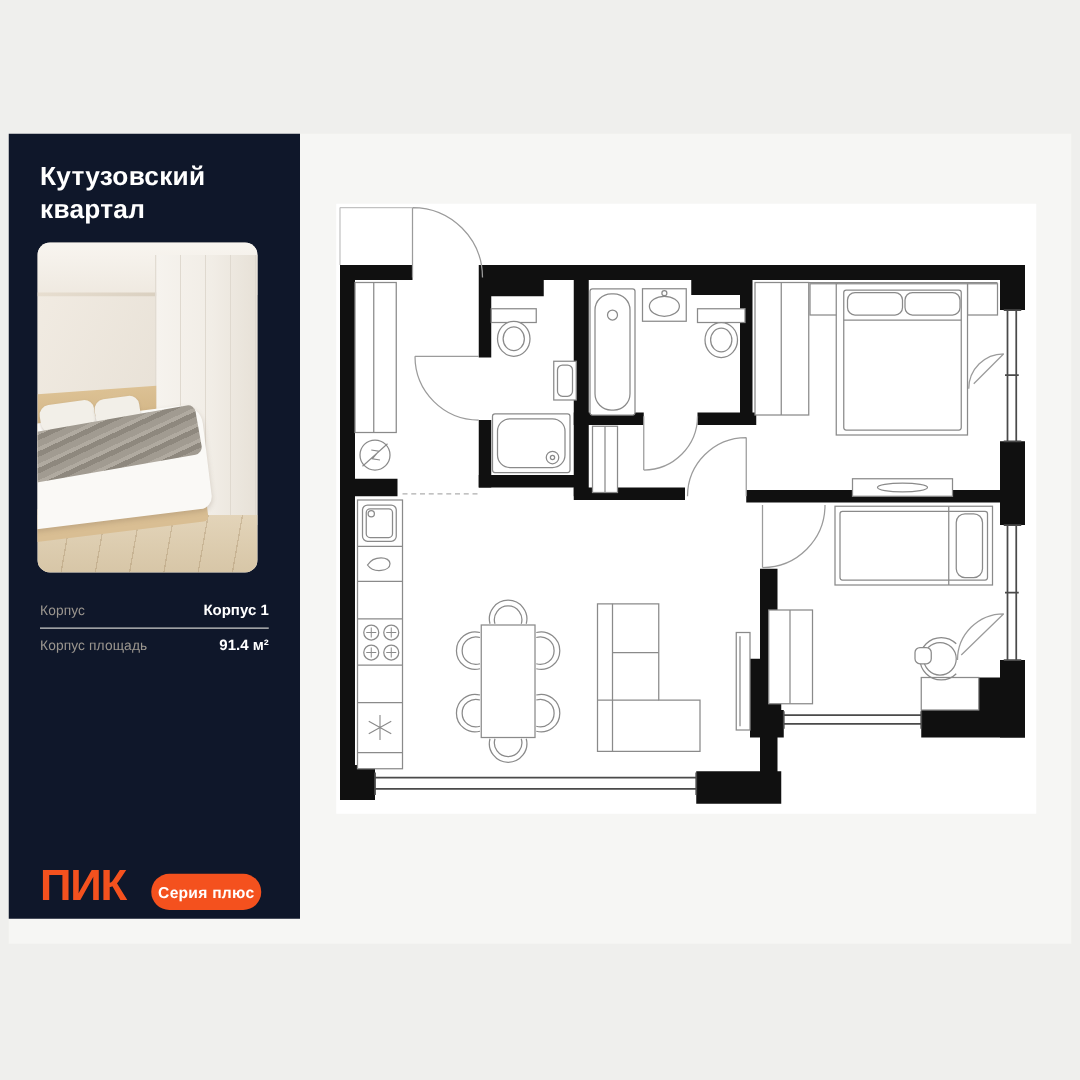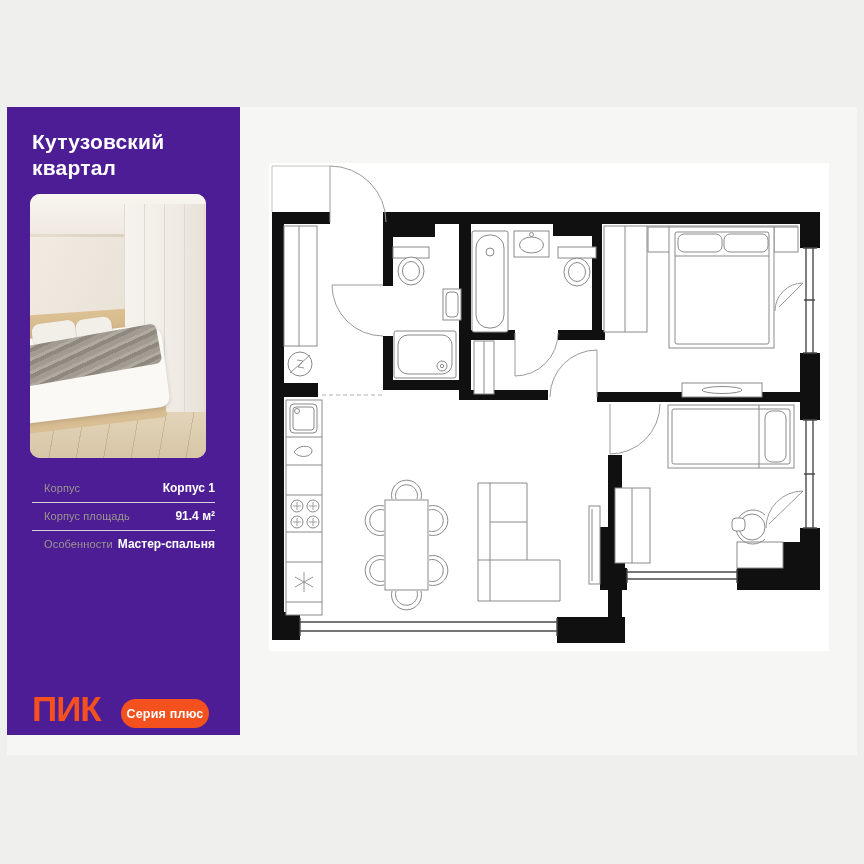--- a/index.html
+++ b/index.html
@@ -9,21 +9,21 @@
     font-family:"Liberation Sans","DejaVu Sans",sans-serif;
     -webkit-font-smoothing:antialiased;
   }
   .card{
     position:absolute;left:7px;top:107px;width:850px;height:648px;
     background:#F6F6F4;
   }
   
   .sidebar{
     position:absolute;left:0;top:0;width:233px;height:628px;
-    background:#4c1d95;color:#fff;
+    background:#0f172a;color:#fff;
   }
   .title{
     position:absolute;left:25px;top:22px;width:160px;
     font-size:21px;line-height:26px;font-weight:700;color:#FFFFFF;
     letter-spacing:.2px;
   }
   .photo{
     position:absolute;left:23px;top:87px;width:176px;height:264px;
     border-radius:10px;overflow:hidden;background:#EDE7DE;
   }
@@ -52,21 +52,21 @@
   .ph-pillow{width:44px;height:22px;background:#F2EFE8;border-radius:8px;
     transform:rotate(-8deg);box-shadow:0 1px 2px rgba(120,100,80,.3);}
   .ph-blanket{left:-20px;top:142px;width:150px;height:40px;transform:rotate(-10deg);
     background:repeating-linear-gradient(-15deg,#A19B91 0 5px,#8E887E 5px 9px,#B0AAA0 9px 12px);
     border-radius:6px;}
   
   .details{position:absolute;left:25px;top:368px;width:183px;}
   .row{display:flex;justify-content:space-between;align-items:baseline;
     padding:6px 0 7px;border-bottom:1px solid rgba(240,238,233,.85);}
   .row:last-child{border-bottom:none;}
-  .row .lbl{font-size:11px;color:#9B968F;letter-spacing:.1px;margin-left:12px;}
+  .row .lbl{font-size:11px;color:#9B968F;letter-spacing:.1px;}
   .row .val{font-size:12px;font-weight:700;color:#FFFFFF;}
   
   .logo{
     position:absolute;left:25px;top:583px;
     font-size:35px;line-height:38px;font-weight:800;letter-spacing:-1px;color:#F4511E;text-align:right;
   }
   .badge{
     position:absolute;left:114px;top:592px;width:88px;height:29px;
     background:#F4511E;border-radius:15px;color:#fff;
     font-size:12.5px;font-weight:700;display:flex;align-items:center;justify-content:center;
@@ -103,24 +103,20 @@
     </div>
 
     <div class="details">
       <div class="row">
         <span class="lbl">Корпус</span>
         <span class="val">Корпус 1</span>
       </div>
       <div class="row">
         <span class="lbl">Корпус площадь</span>
         <span class="val">91.4 м²</span>
-      </div>
-      <div class="row">
-        <span class="lbl">Особенности</span>
-        <span class="val">Мастер-спальня</span>
       </div>
     </div>
 
     <div class="logo">ПИК</div>
     <div class="badge">Серия плюс</div>
   </div>
 
   <div class="plan-wrap">
     <div class="plan-paper"></div>
     <svg class="plan-svg" viewBox="240 107 617 648" xmlns="http://www.w3.org/2000/svg">

